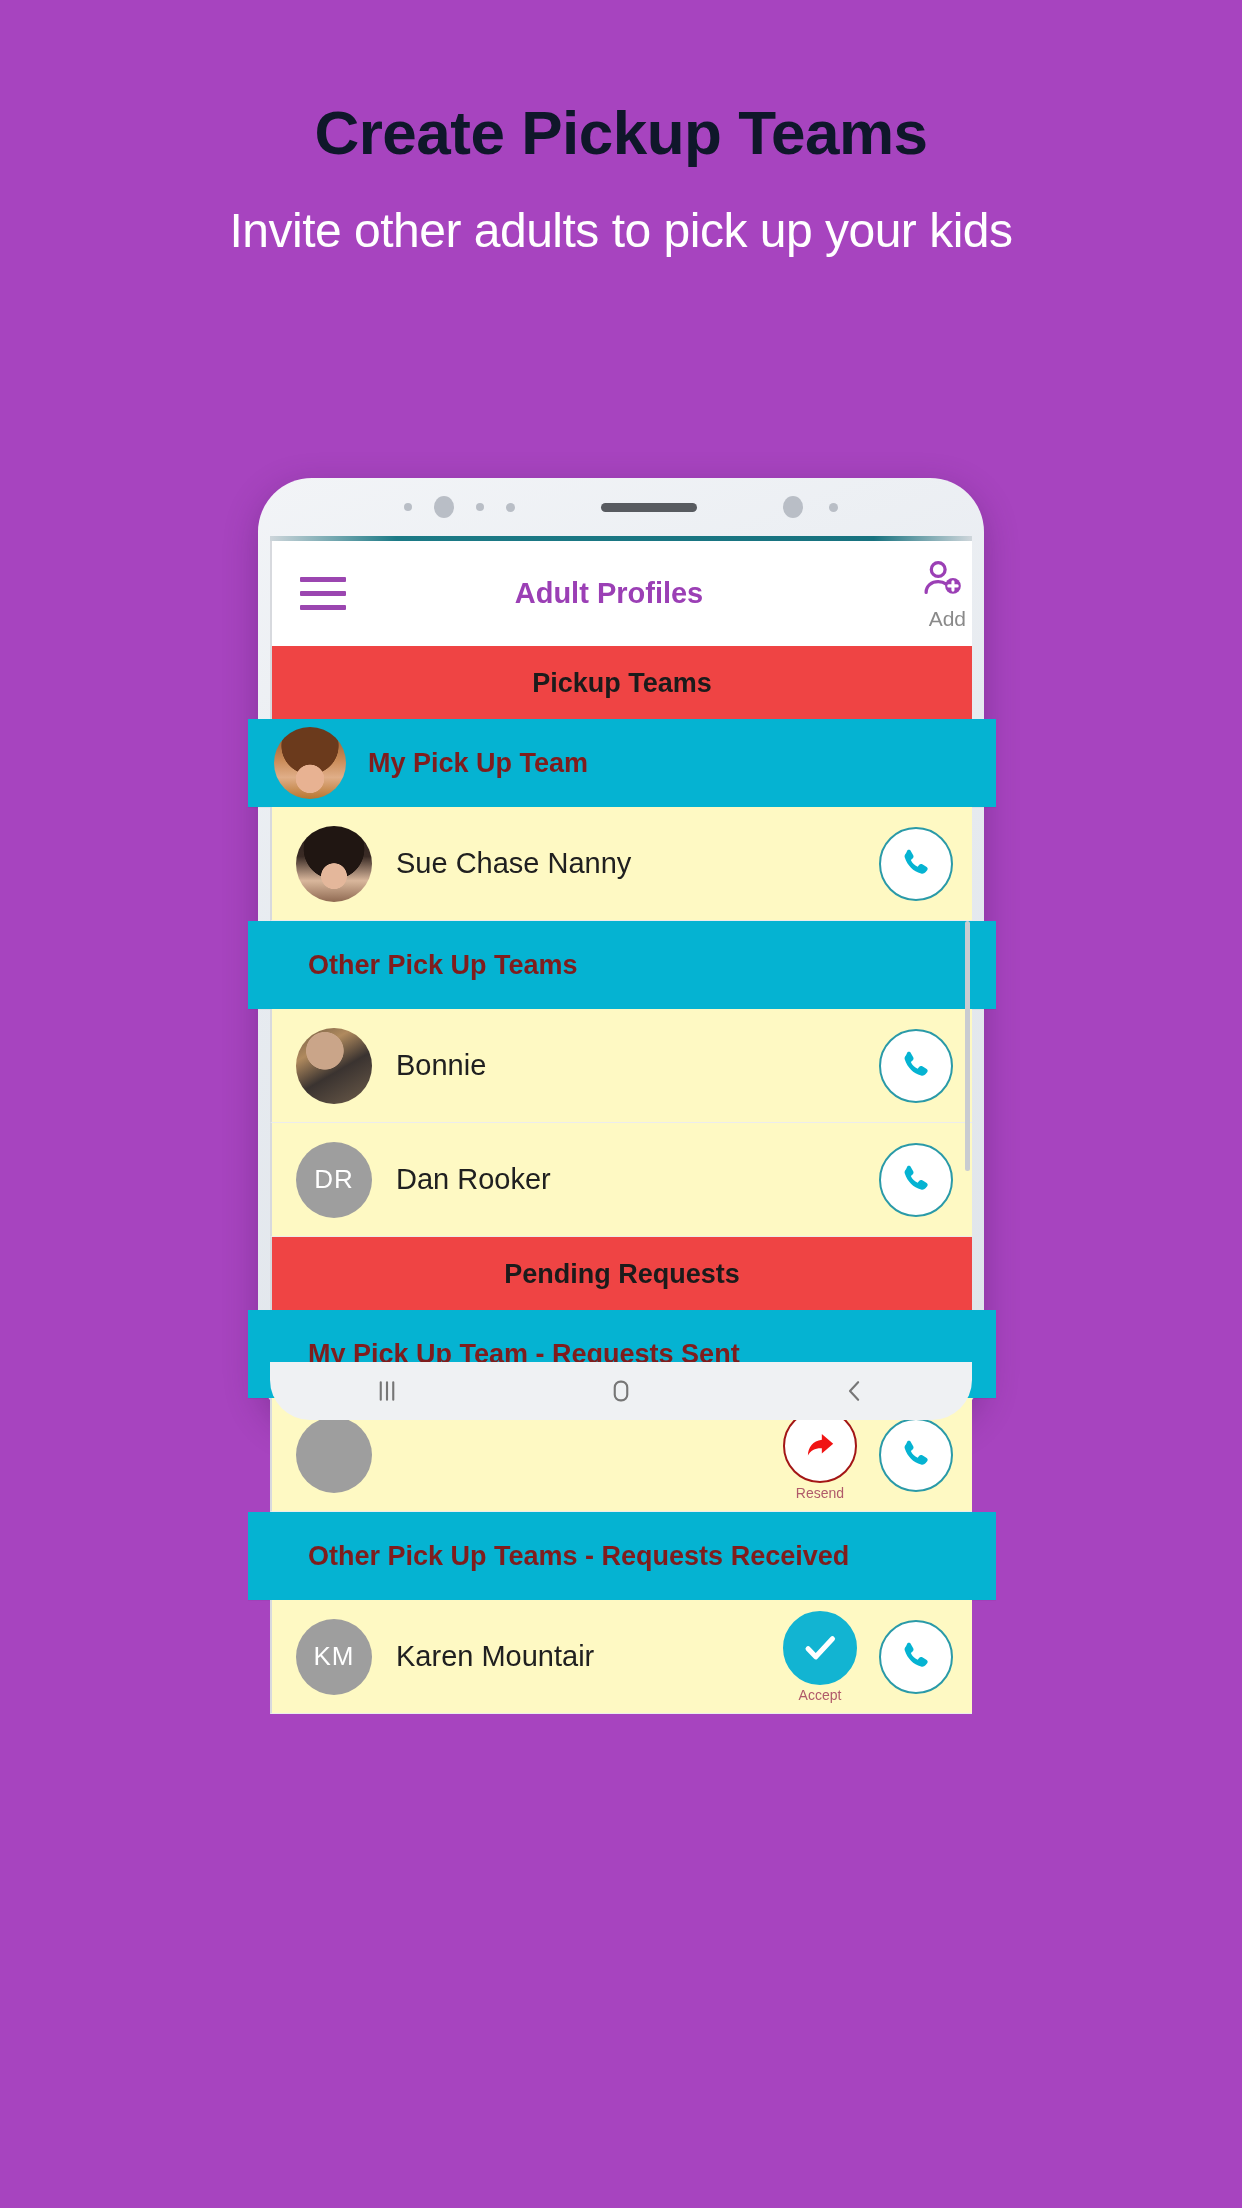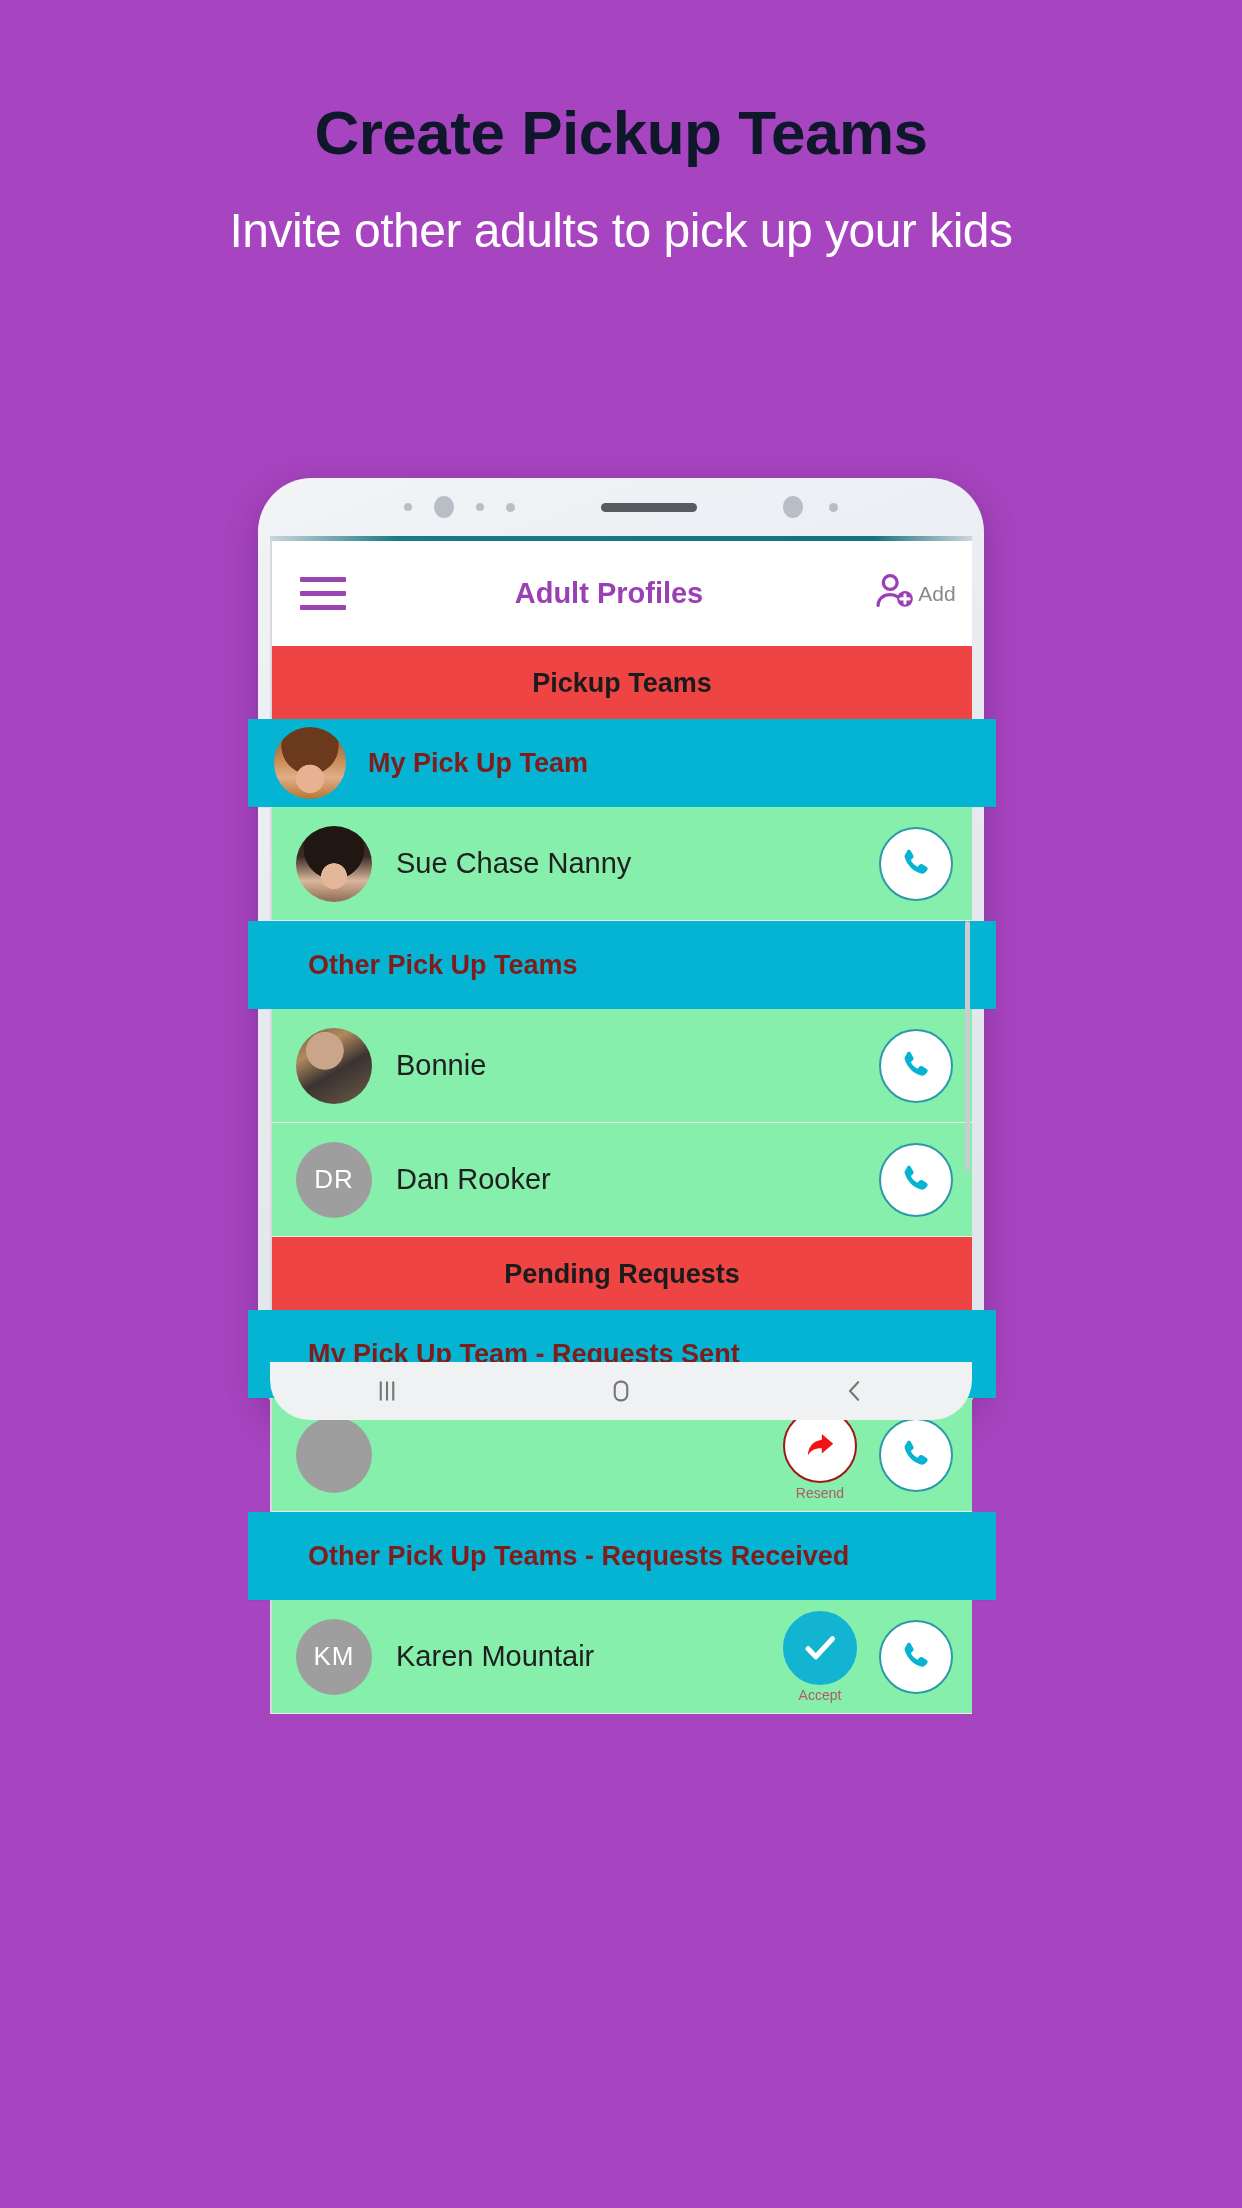--- a/index.html
+++ b/index.html
@@ -76,22 +76,22 @@
     border-left: 2px solid #d7d9de;
   }
   .hamburger { margin-left: 28px; width: 46px; display: flex; flex-direction: column; gap: 9px; cursor: pointer; }
   .hamburger span { display: block; height: 5px; background: #9b46b0; border-radius: 1px; }
   .appbar-title {
     flex: 1; text-align: center;
     color: #9b3fb5; font-size: 29px; font-weight: bold;
     margin-left: 10px;
   }
   .add-btn {
-    width: 104px; display: flex; flex-direction: row;
-    align-items: center; justify-content: center; cursor: pointer;
+    width: 104px; display: flex; flex-direction: column;
+    align-items: flex-end; justify-content: center; cursor: pointer;
     margin-right: 6px;
   }
   .add-label { color: #8a8a8a; font-size: 21px; margin-top: 1px; }
 
   
   .section-title {
     text-align: center; color: #1b1b1b;
     font-size: 27px; font-weight: bold;
     padding: 22px 0 20px 0; background: #ef4444;
     border-left: 2px solid #d7d9de;
@@ -115,21 +115,21 @@
   .band .band-av {
     width: 72px; height: 72px; border-radius: 50%;
     margin-left: 26px; margin-right: 22px; flex: none;
     overflow: hidden;
   }
   .band .band-text { }
 
   
   .row {
     position: relative;
-    height: 114px; background: #86efac;
+    height: 114px; background: #fef9c3;
     display: flex; align-items: center;
     border-left: 2px solid #d7d9de;
     border-bottom: 1px solid #ececec;
   }
   .avatar {
     width: 76px; height: 76px; border-radius: 50%;
     margin-left: 24px; margin-right: 24px; flex: none;
     overflow: hidden; position: relative;
     background: #9e9e9e;
     display: flex; align-items: center; justify-content: center;

